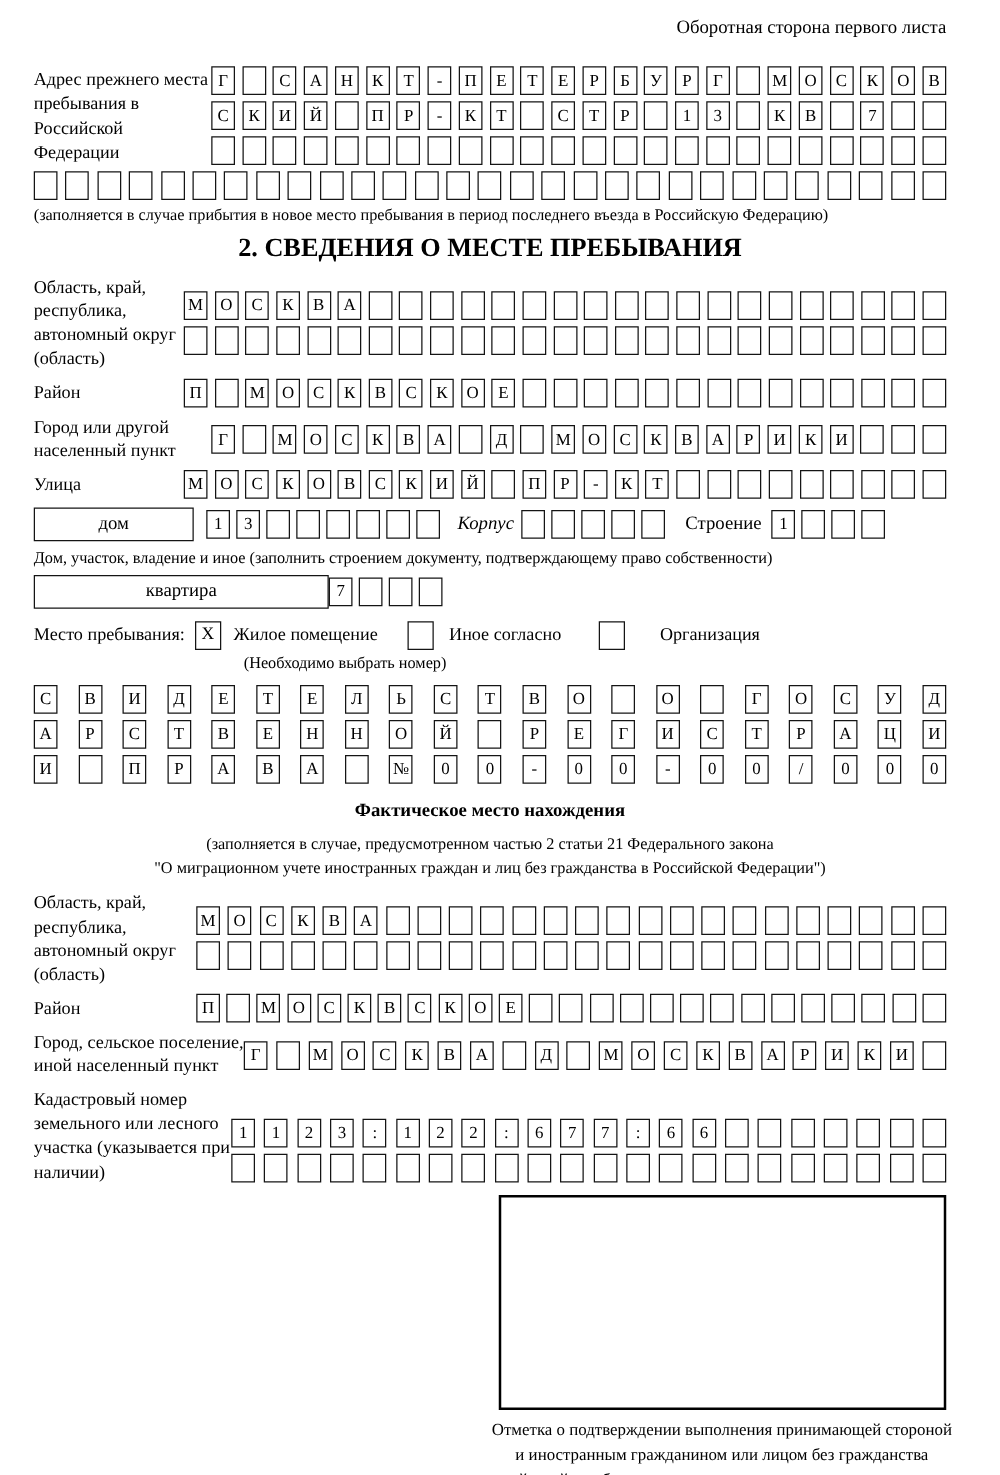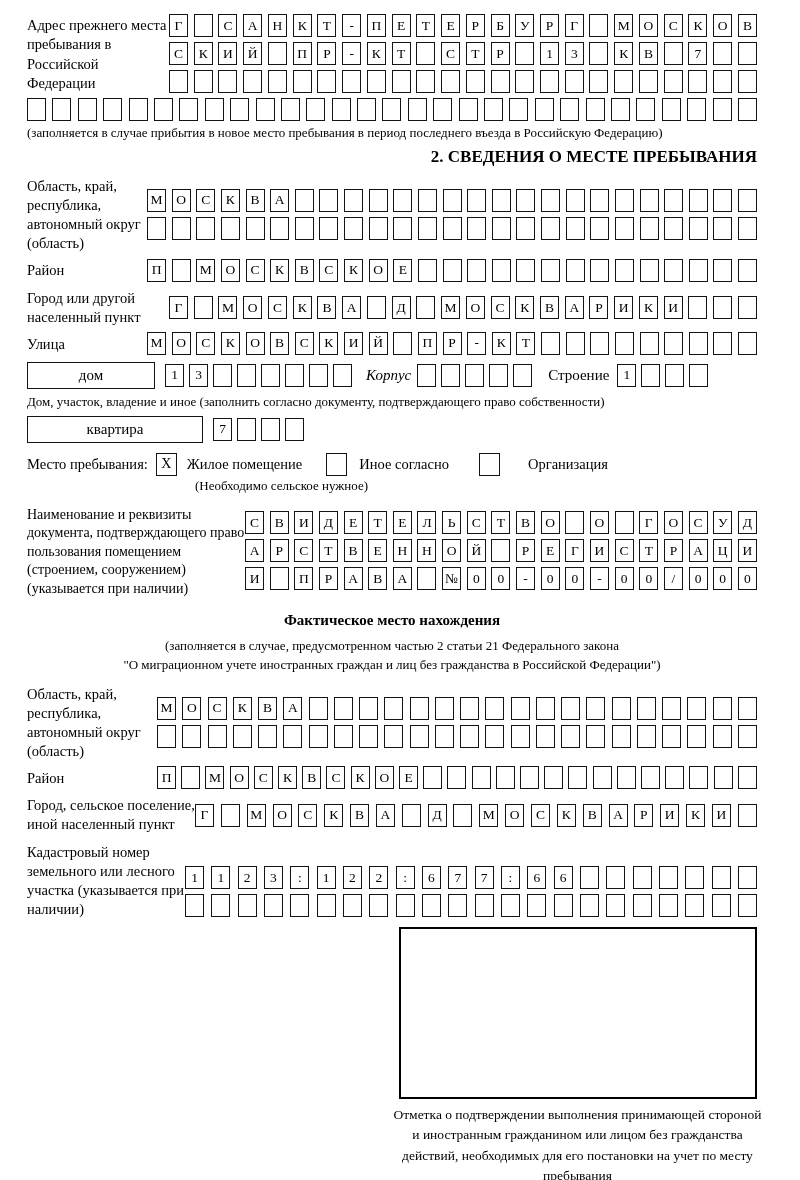--- a/index.html
+++ b/index.html
@@ -13,26 +13,26 @@
   .flabel { font-size:14.5px; line-height:1.32; flex:none; padding-top:2px; }
   .stack { flex:1; display:flex; flex-direction:column; gap:5px; }
   .cellrow { flex:1; display:flex; justify-content:space-between; }
   .cellrow.fixed { flex:none; justify-content:flex-start; gap:5px; }
   .cell { width:19px; height:23px; border:1.7px solid #141414; display:flex;
           align-items:center; justify-content:center; font-size:13.5px; flex:none; }
   .fullrow { margin:0 0 4px 0; }
 
   .caption { font-size:13px; margin:2px 0 6px 0; }
   .caption.center { }
-  .sec-title { text-align:right; font-weight:bold; font-size:17px; margin:6px 0 8px 0; }
+  .sec-title { text-align:center; font-weight:bold; font-size:21px; margin:6px 0 8px 0; }
 
   .widebox { border:1.7px solid #141414; height:27px; display:flex; align-items:center;
              justify-content:center; font-size:15px; flex:none; }
   .dom-box { width:128px; margin-right:10px; }
-  .kv-box { width:176px; margin-right:10px; }
+  .kv-box { width:236px; }
   .inline-label { font-size:15px; padding-top:4px; flex:none; }
 
   .stay-row { display:flex; align-items:center; margin:10px 0 2px 0; }
   .checkbox { width:21px; height:23px; border:1.7px solid #141414; display:flex;
               align-items:center; justify-content:center; font-size:14px; flex:none; }
   .choose-note { font-size:13px; margin:0 0 10px 168px; }
 
   .fact-title { text-align:center; font-weight:bold; font-size:15px; margin:14px 0 8px 0; }
   .fact-note { text-align:center; font-size:13px; line-height:1.45; margin-bottom:8px; }
 
@@ -44,20 +44,21 @@
   .w118 { width:120px; } .w140 { width:142px; }
   .w215 { width:218px; font-size:14px; } .w130 { width:130px; }
   .w158 { width:158px; } .w168 { width:168px; }
   .mt2 { margin-top:2px; }
 </style>
 </head>
 <body>
 
 <div class="page">
 
+  <div class="hdr-note">Оборотная сторона первого листа</div>
 
   <div class="frow">
     <div class="flabel w140">Адрес прежнего места пребывания в Российской Федерации</div>
     <div class="stack">
       <div class="cellrow">
           <span class="cell">Г</span>
           <span class="cell"></span>
           <span class="cell">С</span>
           <span class="cell">А</span>
           <span class="cell">Н</span>
@@ -343,45 +344,44 @@
         <span class="cell"></span>
       </div>
     <div class="inline-label" style="margin:0 8px 0 16px; padding-top:0;">Строение</div>
     <div class="cellrow fixed">
         <span class="cell">1</span>
         <span class="cell"></span>
         <span class="cell"></span>
         <span class="cell"></span>
       </div>
   </div>
-  <div class="caption">Дом, участок, владение и иное (заполнить согласно документу, подтверждающего право собственности)</div>
+  <div class="caption">Дом, участок, владение и иное (заполнить строением документу, подтверждающему право собственности)</div>
 
   <div class="frow" style="align-items:center; margin-top:4px;">
     <div class="widebox kv-box">квартира</div>
     <div class="cellrow fixed">
         <span class="cell">7</span>
         <span class="cell"></span>
         <span class="cell"></span>
         <span class="cell"></span>
       </div>
   </div>
 
   <div class="stay-row">
     <span class="flabel" style="padding-top:0;">Место пребывания:</span>
     <span class="checkbox" style="margin:0 10px 0 8px;">X</span>
     <span class="flabel" style="padding-top:0;">Жилое помещение</span>
     <span class="checkbox" style="margin:0 12px 0 24px;"></span>
     <span class="flabel" style="padding-top:0;">Иное согласно</span>
     <span class="checkbox" style="margin:0 28px 0 30px;"></span>
     <span class="flabel" style="padding-top:0;">Организация</span>
   </div>
-  <div class="choose-note">(Необходимо сельское нужное)</div>
-
-  <div class="frow">
-    <div class="flabel w215">Наименование и реквизиты документа, подтверждающего право пользования помещением (строением, сооружением) (указывается при наличии)</div>
+  <div class="choose-note">(Необходимо выбрать номер)</div>
+
+  <div class="frow">
     <div class="stack">
       <div class="cellrow">
           <span class="cell">С</span>
           <span class="cell">В</span>
           <span class="cell">И</span>
           <span class="cell">Д</span>
           <span class="cell">Е</span>
           <span class="cell">Т</span>
           <span class="cell">Е</span>
           <span class="cell">Л</span>

